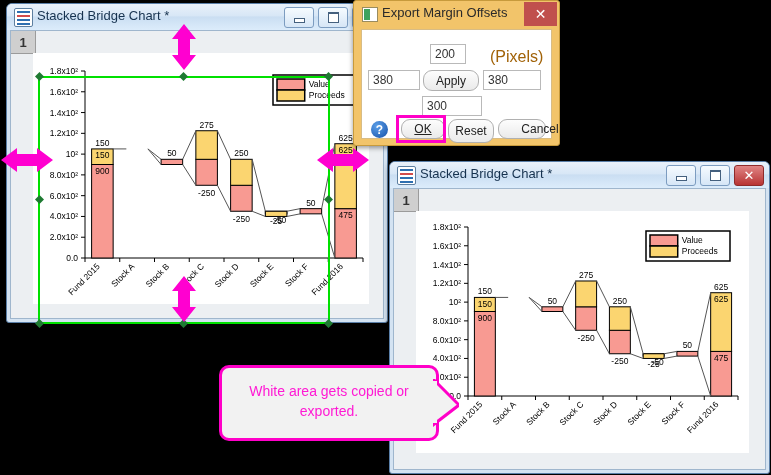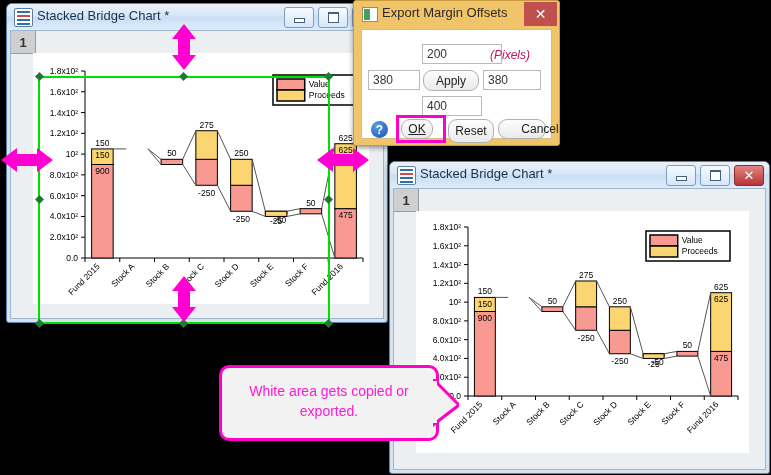--- a/index.html
+++ b/index.html
@@ -61,21 +61,21 @@
   #dlg .dicon b{display:block;width:6px;height:11px;background:#3fa35f;margin:1px 0 0 1px;}
   #dlg .dtxt{position:absolute;left:28px;top:4px;font-size:13px;color:#2a2a2a;white-space:nowrap;}
   #dlg .dclose{position:absolute;right:2px;top:1px;width:33px;height:24px;
        background:#c0504d;color:#fff;font-size:14px;display:flex;align-items:center;justify-content:center;}
   #dlg .dbody{position:absolute;left:7px;top:28px;right:7px;bottom:6px;background:#fff;border:1px solid #d8bc85;}
   .fld{position:absolute;border:1px solid #b9b9b9;background:#fff;font-size:12px;color:#333;
        padding:2px 4px;box-sizing:border-box;line-height:15px;}
   .dbtn{position:absolute;border:1px solid #b0b0b0;border-radius:9px;
        background:linear-gradient(to bottom,#fdfdfd,#eaeaea);font-size:12px;color:#222;
        display:flex;align-items:center;justify-content:center;box-sizing:border-box;}
-  .plabel{position:absolute;font-size:12px;color:#be185d;font-style:italic;}
+  .plabel{position:absolute;font-size:16px;color:#a16207;}
   .qmark{position:absolute;width:17px;height:17px;border-radius:50%;
        background:radial-gradient(circle at 35% 30%,#5b9fe8,#1550a8);color:#fff;
        font-size:12px;font-weight:bold;display:flex;align-items:center;justify-content:center;}
   .hl{position:absolute;border:3px solid #ff00c8;box-sizing:border-box;}
 
   
   #win2{left:389px;top:161px;width:379px;height:311px;}
   #win2 .win-body{background:#eceff2;}
   #win2cv{left:22px;top:22px;right:16px;bottom:16px;}
 
@@ -236,31 +236,31 @@
 
 <div id="dlg">
   <div class="dtitle">
     <span class="dicon">
         <b></b>
       </span>
     <span class="dtxt">Export Margin Offsets</span>
     <span class="dclose">✕</span>
   </div>
   <div class="dbody">
-    <div class="fld" style="left:60px;top:14px;width:80px;height:20px;">200</div>
+    <div class="fld" style="left:68px;top:14px;width:36px;height:20px;">200</div>
     <div class="plabel" style="left:128px;top:18px;">(Pixels)</div>
 
     <div class="fld" style="left:6px;top:40px;width:52px;height:20px;">380</div>
     <div class="dbtn" style="left:61px;top:40px;width:56px;height:21px;">Apply</div>
     <div class="fld" style="left:121px;top:40px;width:58px;height:20px;">380</div>
 
-    <div class="fld" style="left:60px;top:66px;width:60px;height:20px;">400</div>
+    <div class="fld" style="left:60px;top:66px;width:60px;height:20px;">300</div>
 
     <div class="qmark" style="left:9px;top:91px;">?</div>
-    <div class="dbtn" style="left:39px;top:89px;width:32px;height:20px;text-decoration:underline;">OK</div>
+    <div class="dbtn" style="left:39px;top:89px;width:44px;height:20px;text-decoration:underline;">OK</div>
     <div class="hl" style="left:34px;top:85px;width:50px;height:28px;"></div>
     <div class="dbtn" style="left:86px;top:89px;width:46px;height:24px;">Reset</div>
     <div class="dbtn" style="left:136px;top:89px;width:48px;height:20px;padding-left:36px;">Cancel</div>
   </div>
 </div>
 
 <div class="win" id="win2">
   <div class="win-titlebar">
     <span class="win-icon">
       <i></i>

